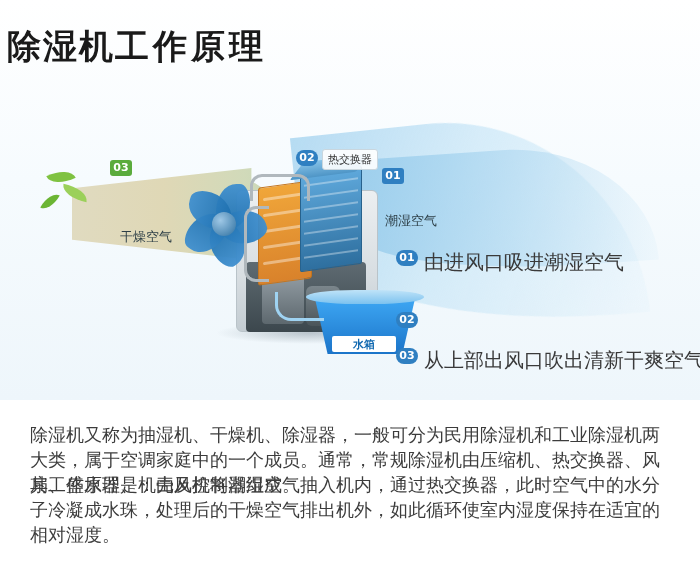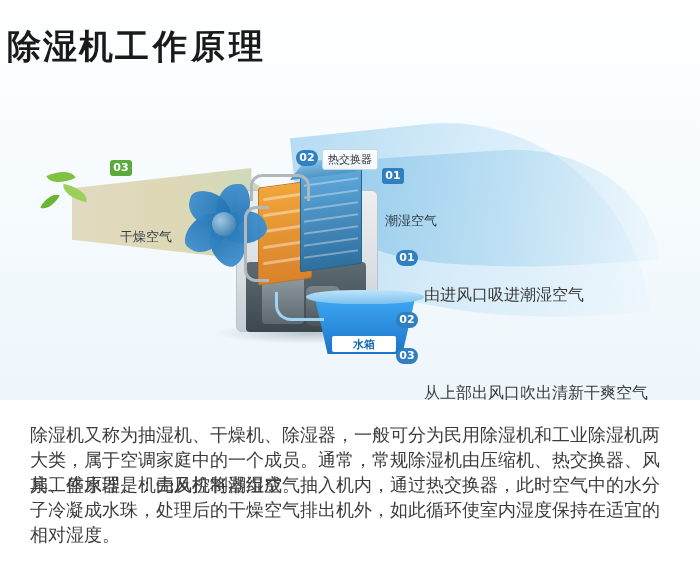--- a/index.html
+++ b/index.html
@@ -169,23 +169,22 @@
     font-size:11px;color:#333;padding:2px 5px;white-space:nowrap;
     font-family:"DejaVu Sans","Liberation Sans",sans-serif;
   }
   .lbl{
     position:absolute;z-index:9;font-size:13px;color:#2c3e46;white-space:nowrap;
     font-family:"DejaVu Sans","Liberation Sans",sans-serif;
   }
 
   
   .rline{
-    position:absolute;z-index:9;font-size:16px;color:#3a3a3a;white-space:nowrap;
+    position:absolute;z-index:9;font-size:20px;color:#3a3a3a;white-space:nowrap;
     font-family:Liberation Sans, sans-serif;
-    margin-top:36px;
   }
 
   
   .watermark{
     position:absolute;z-index:12;left:0;top:262px;width:700px;text-align:center;
     font-size:37px;font-weight:bold;color:#2b7fd4;
     font-family:"DejaVu Sans","Liberation Sans",sans-serif;
     letter-spacing:1px;
   }
 

